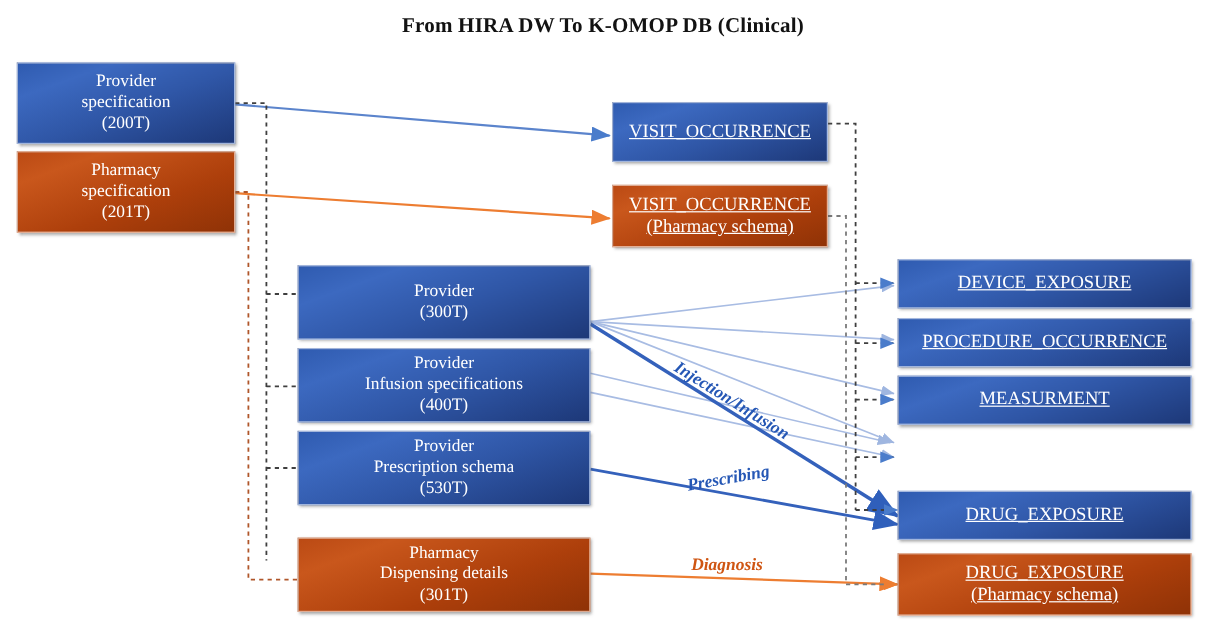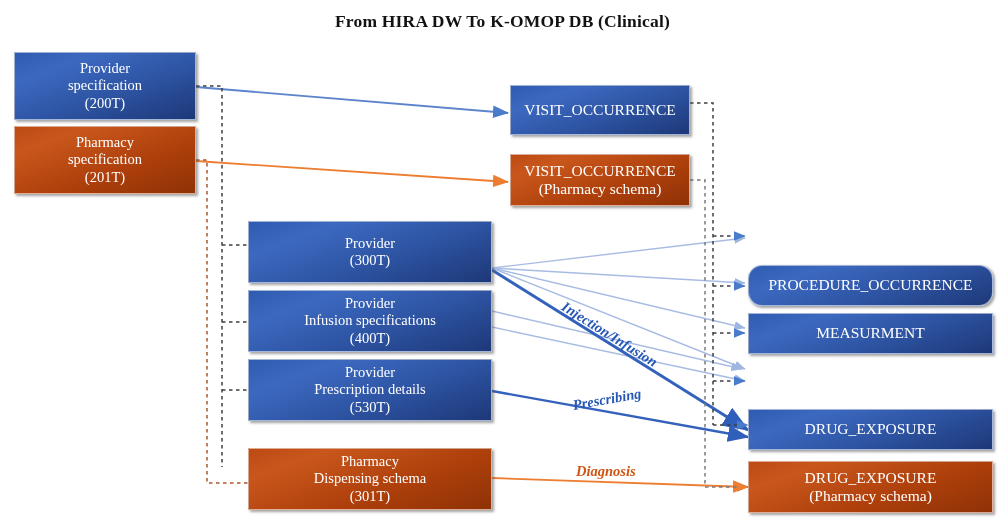--- a/index.html
+++ b/index.html
@@ -64,21 +64,21 @@
   }
   .node .ln { display: block; white-space: nowrap; }
 
   .node.blue {
     background: linear-gradient(160deg, #2f5bb0 0%, #3c69c0 22%, #2f56a6 55%, #1d3878 100%);
   }
   .node.orange {
     background: linear-gradient(160deg, #bb4a14 0%, #c9571c 20%, #ad3f0b 62%, #8f3206 100%);
   }
 
-  .sz-lg   { font-size: 15.5px; }
+  .sz-lg   { font-size: 15.5px; text-decoration: underline; }
   .sz-md   { font-size: 14.5px; }
 
   
   .edge-label {
     position: absolute;
     font-family: "Liberation Serif", "DejaVu Serif", serif;
     font-style: italic;
     font-weight: bold;
     font-size: 14.5px;
     white-space: nowrap;
@@ -170,41 +170,44 @@
   </div>
 
   <div class="node blue sz-md" style="left:248px; top:290px; width:244px; height:62px;">
     <span class="ln">Provider</span>
     <span class="ln">Infusion specifications</span>
     <span class="ln">(400T)</span>
   </div>
 
   <div class="node blue sz-md" style="left:248px; top:359px; width:244px; height:62px;">
     <span class="ln">Provider</span>
-    <span class="ln">Prescription details</span>
+    <span class="ln">Prescription schema</span>
     <span class="ln">(530T)</span>
   </div>
 
   <div class="node orange sz-md" style="left:248px; top:448px; width:244px; height:62px;">
     <span class="ln">Pharmacy</span>
-    <span class="ln">Dispensing schema</span>
+    <span class="ln">Dispensing details</span>
     <span class="ln">(301T)</span>
   </div>
 
   <div class="node blue sz-lg" style="left:510px; top:85px; width:180px; height:50px;">
     <span class="ln">VISIT_OCCURRENCE</span>
   </div>
 
   <div class="node orange sz-lg" style="left:510px; top:154px; width:180px; height:52px;">
     <span class="ln">VISIT_OCCURRENCE</span>
     <span class="ln">(Pharmacy schema)</span>
   </div>
 
-
-  <div class="node blue sz-lg" style="left:748px; top:265px; width:245px; height:41px;border-radius:14px;">
+  <div class="node blue sz-lg" style="left:748px; top:216px; width:245px; height:41px;">
+    <span class="ln">DEVICE_EXPOSURE</span>
+  </div>
+
+  <div class="node blue sz-lg" style="left:748px; top:265px; width:245px; height:41px;">
     <span class="ln">PROCEDURE_OCCURRENCE</span>
   </div>
 
   <div class="node blue sz-lg" style="left:748px; top:313px; width:245px; height:41px;">
     <span class="ln">MEASURMENT</span>
   </div>
 
 
   <div class="node blue sz-lg" style="left:748px; top:409px; width:245px; height:41px;">
     <span class="ln">DRUG_EXPOSURE</span>

